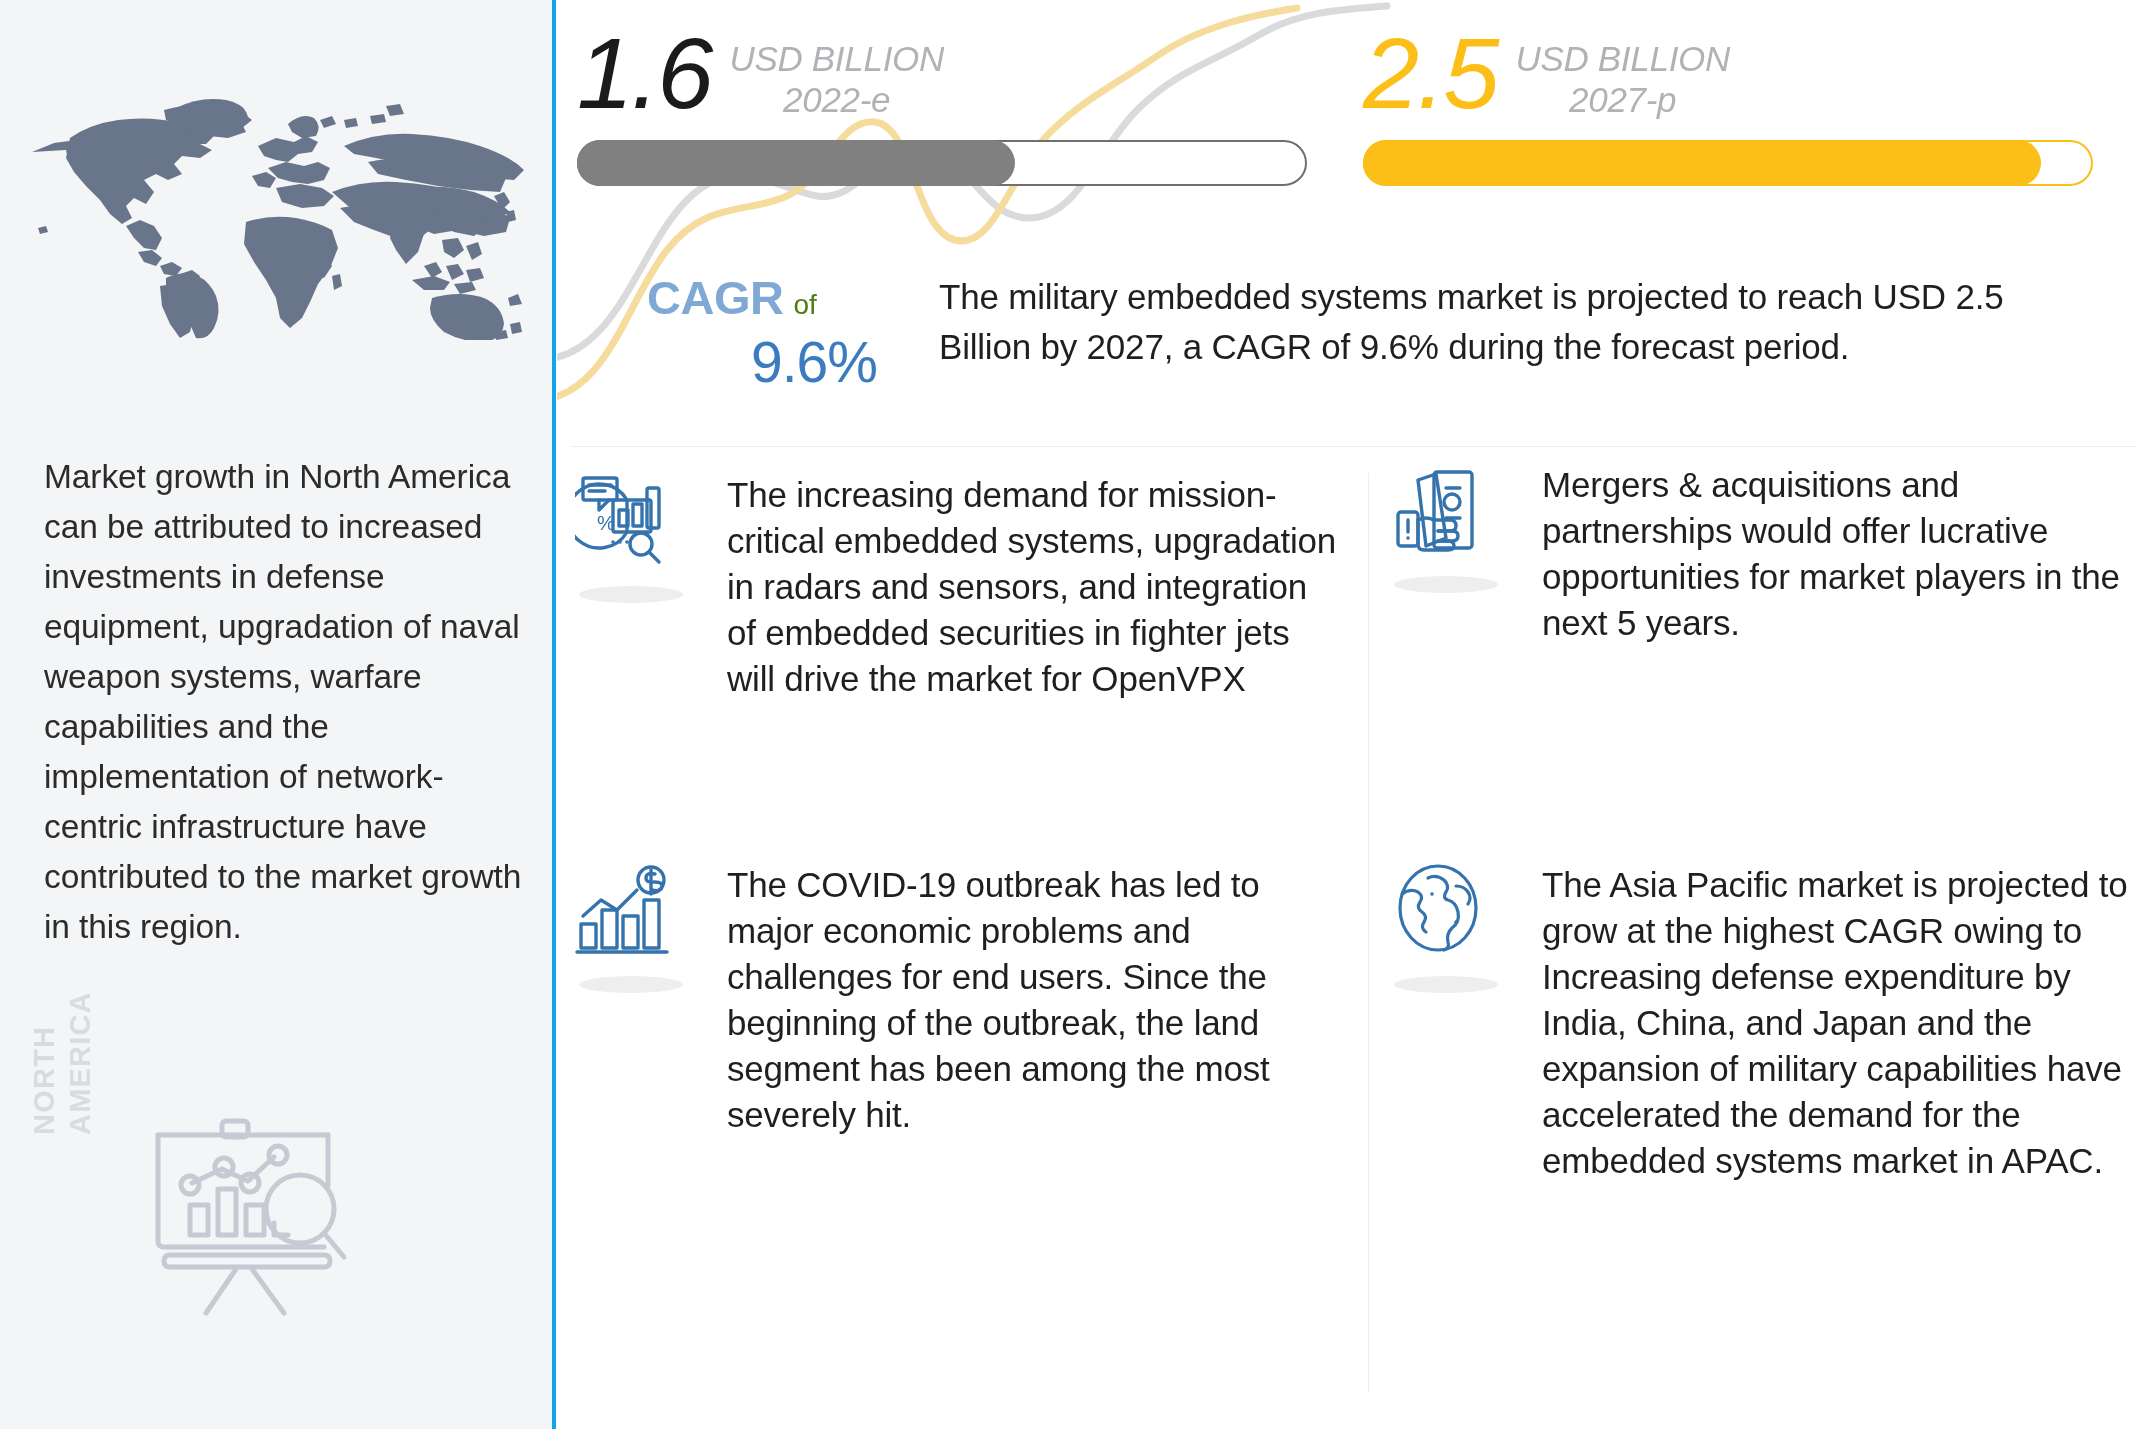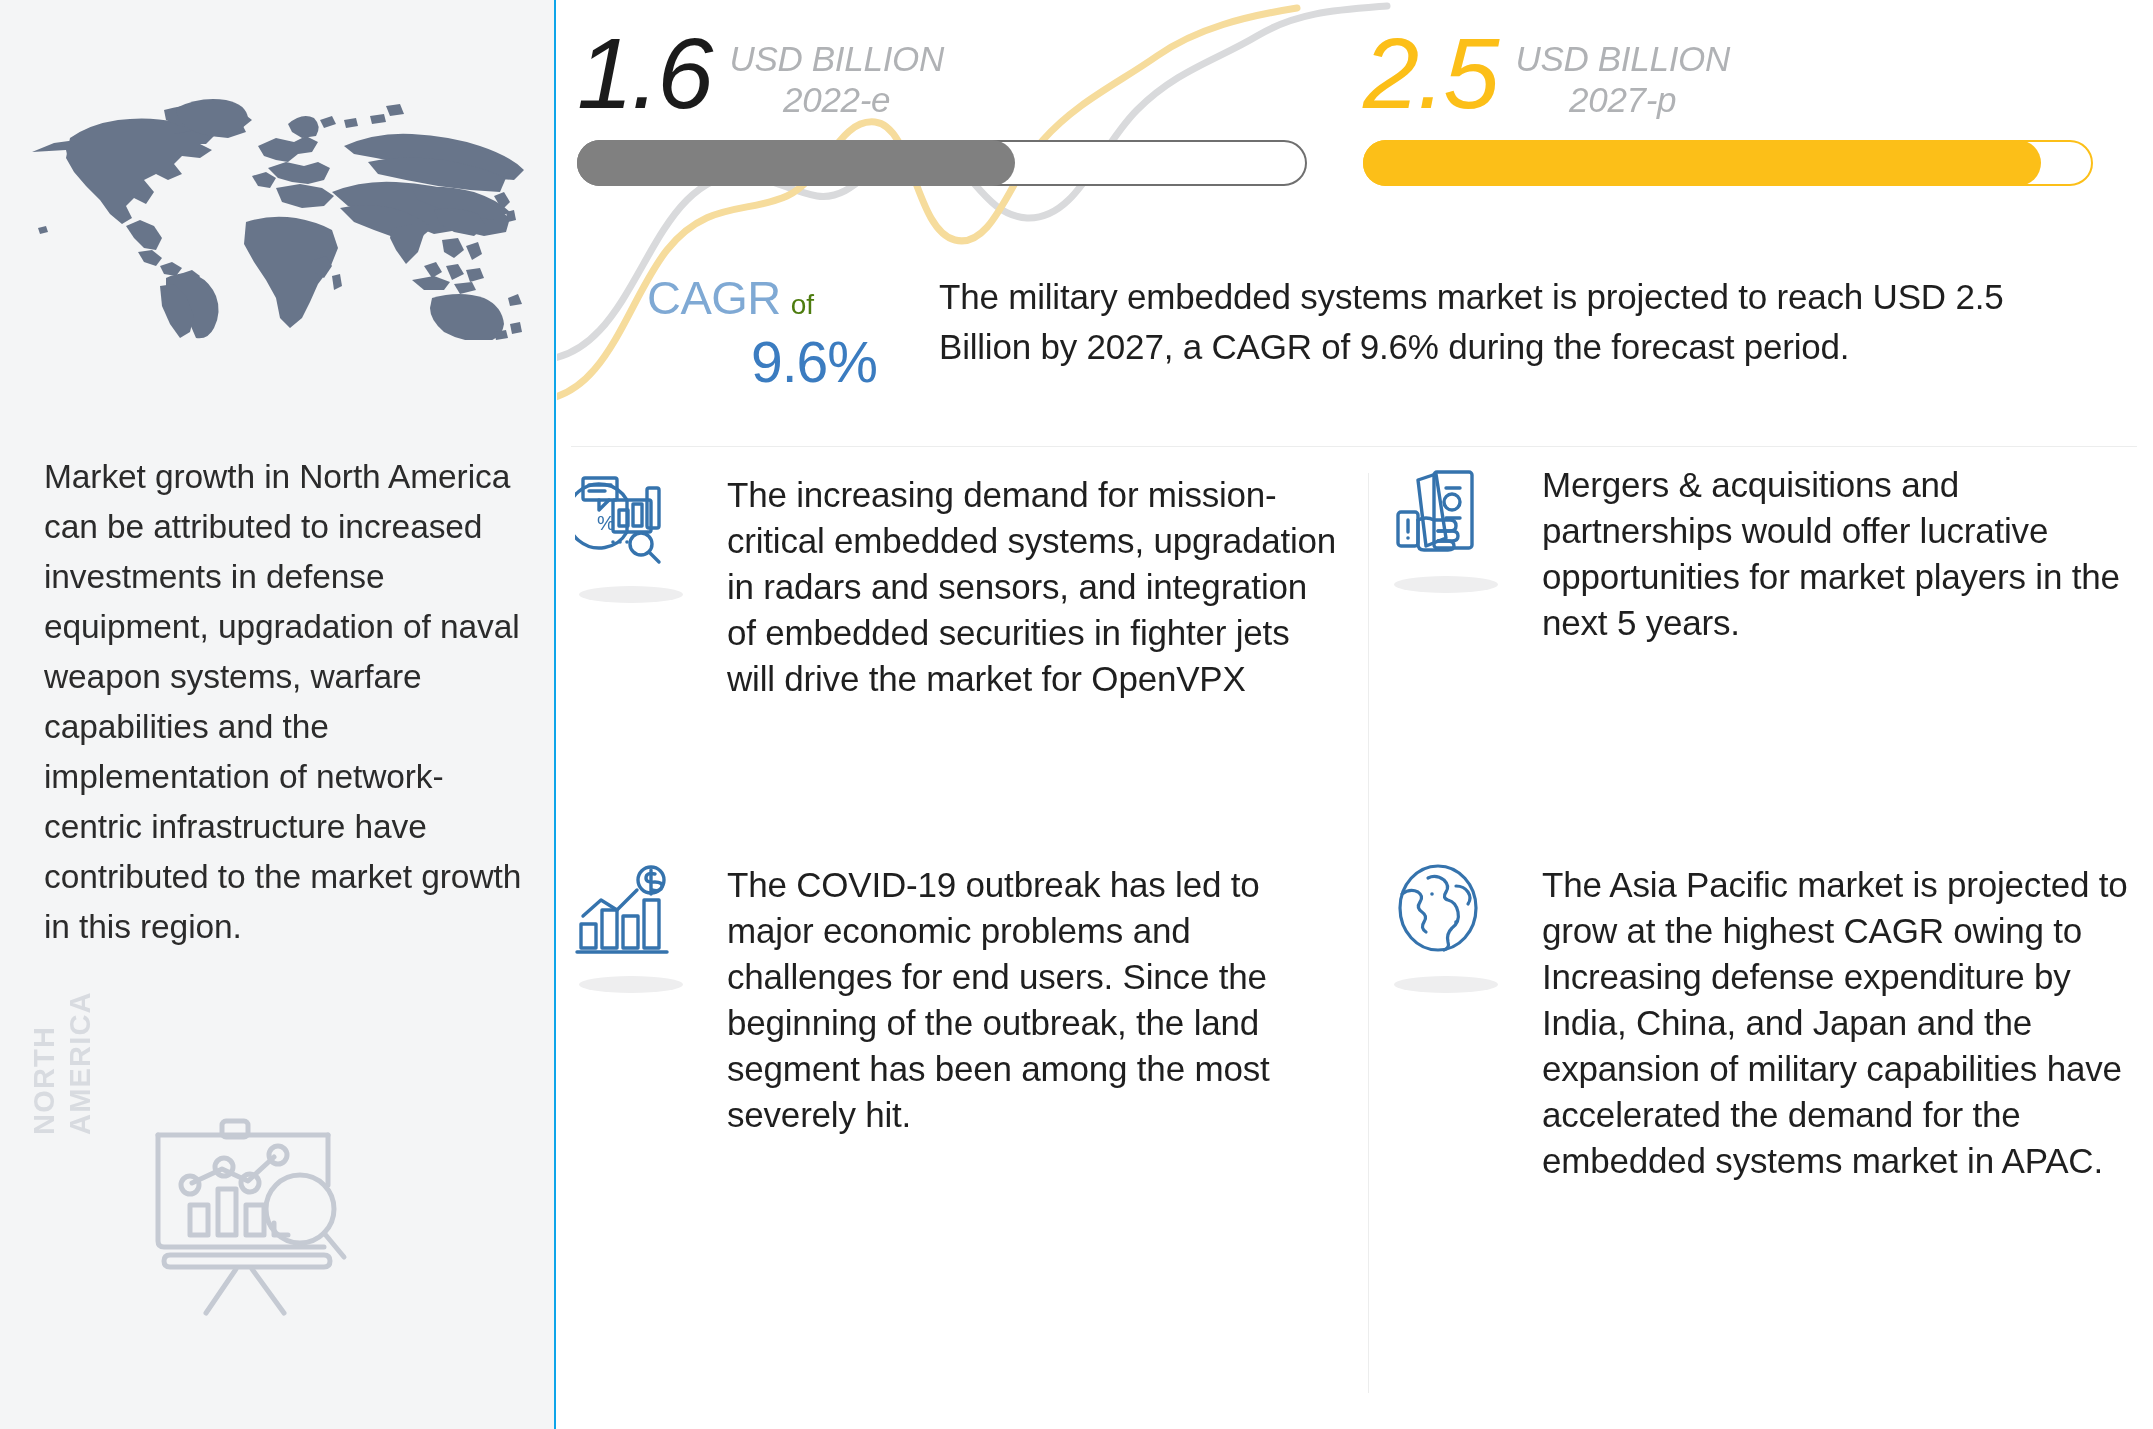--- a/index.html
+++ b/index.html
@@ -13,21 +13,21 @@
     position: relative;
     width: 2153px; height: 1429px;
     background: #ffffff;
   }
 
   
   #left-panel {
     position: absolute; left: 0; top: 0;
     width: 556px; height: 1429px;
     background: #f4f5f6;
-    border-right: 2px solid #0ea5e9;
+    border-right: 4px solid #0ea5e9;
   }
   #world-map-wrap {
     position: absolute; left: 14px; top: 80px;
     width: 530px; height: 260px;
   }
   #world-map-wrap svg { width: 100%; height: 100%; display: block; }
 
   #region-paragraph {
     position: absolute; left: 44px; top: 452px;
     width: 482px;
@@ -126,21 +126,21 @@
   
   #cagr-block {
     position: absolute; left: 90px; top: 272px;
     width: 230px;
   }
   #cagr-row {
     display: flex; align-items: baseline;
     line-height: 52px;
   }
   #cagr-word {
-    font-size: 47px; font-weight: normal;
+    font-size: 47px; font-weight: bold;
     color: #7fa9d4; letter-spacing: -0.5px;
   }
   #cagr-of {
     font-size: 28px; margin-left: 10px;
     color: #4d7c0f;
   }
   #cagr-value {
     font-size: 57px;
     color: #3b7cc0;
     line-height: 62px;

